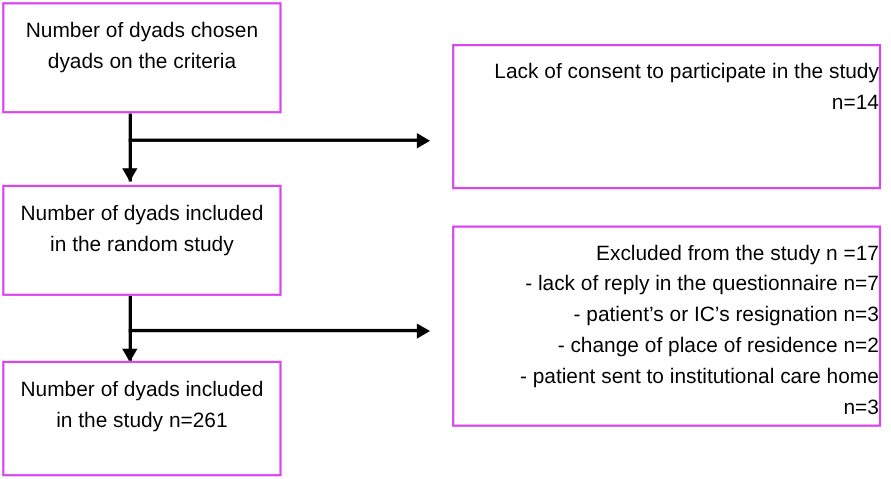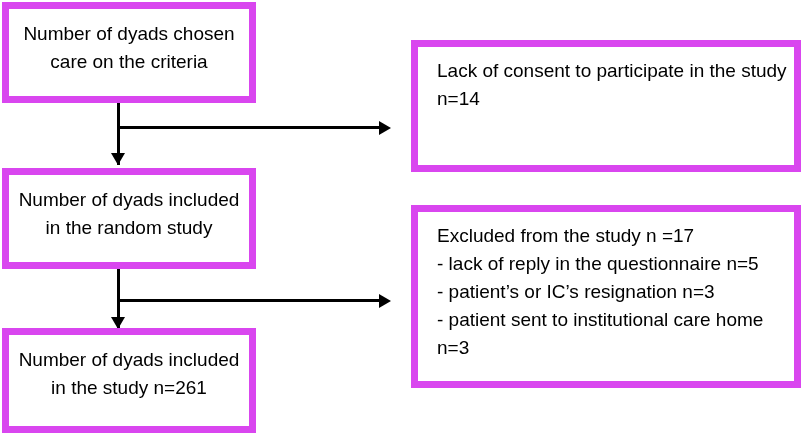--- a/index.html
+++ b/index.html
@@ -11,38 +11,38 @@
     position: relative;
     width: 810px;
     height: 435px;
     background: #ffffff;
     font-family: "Liberation Sans", sans-serif;
     overflow: hidden;
   }
   .node {
     position: absolute;
     box-sizing: border-box;
-    border: 7px solid #d946ef;
+    border: 2px solid #d946ef;
     background: #ffffff;
     color: #000000;
     font-size: 19px;
     line-height: 28px;
   }
   .node .lines {
     display: block;
   }
   .node .line {
     display: block;
     white-space: pre;
   }
   .node.center {
     text-align: center;
   }
   .node.left {
-    text-align: left;
+    text-align: right;
   }
 
   
   #node-chosen      { left: 2px;   top: 2px;   width: 254px; height: 101px; padding-top: 11px; }
   #node-random      { left: 2px;   top: 168px; width: 254px; height: 101px; padding-top: 11px; }
   #node-included    { left: 2px;   top: 328px; width: 254px; height: 105px; padding-top: 11px; }
 
   
   #node-consent     { left: 411px; top: 40px;  width: 390px; height: 132px; padding: 10px 0 0 19px; }
   #node-excluded    { left: 411px; top: 205px; width: 390px; height: 183px; padding: 10px 0 0 19px; }
@@ -96,21 +96,21 @@
   <div class="arrow-right" id="conn1-harrow"></div>
 
   <div class="conn vline" id="conn2-v"></div>
   <div class="arrow-down" id="conn2-arrow"></div>
   <div class="conn hline" id="conn2-h"></div>
   <div class="arrow-right" id="conn2-harrow"></div>
 
   <div class="node center" id="node-chosen">
     <span class="lines">
       <span class="line">Number of dyads chosen</span>
-      <span class="line">care on the criteria</span>
+      <span class="line">dyads on the criteria</span>
     </span>
   </div>
 
   <div class="node center" id="node-random">
     <span class="lines">
       <span class="line">Number of dyads included</span>
       <span class="line">in the random study</span>
     </span>
   </div>
 
@@ -124,20 +124,21 @@
   <div class="node left" id="node-consent">
     <span class="lines">
       <span class="line">Lack of consent to participate in the study</span>
       <span class="line">n=14</span>
     </span>
   </div>
 
   <div class="node left" id="node-excluded">
     <span class="lines">
       <span class="line">Excluded from the study n =17</span>
-      <span class="line">- lack of reply in the questionnaire n=5</span>
+      <span class="line">- lack of reply in the questionnaire n=7</span>
       <span class="line">- patient’s or IC’s resignation n=3</span>
+      <span class="line">- change of place of residence n=2</span>
       <span class="line">- patient sent to institutional care home</span>
       <span class="line">n=3</span>
     </span>
   </div>
 
 </div>
 
 </body></html>

